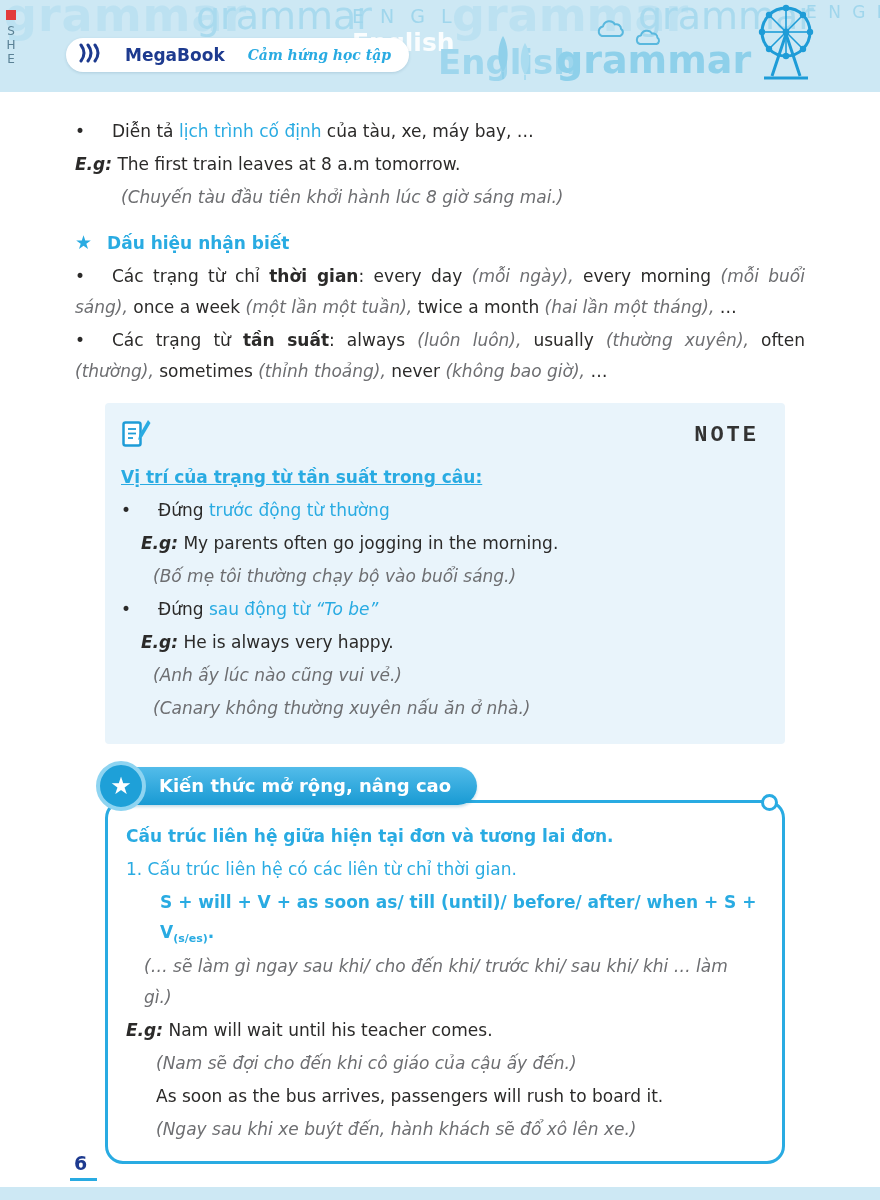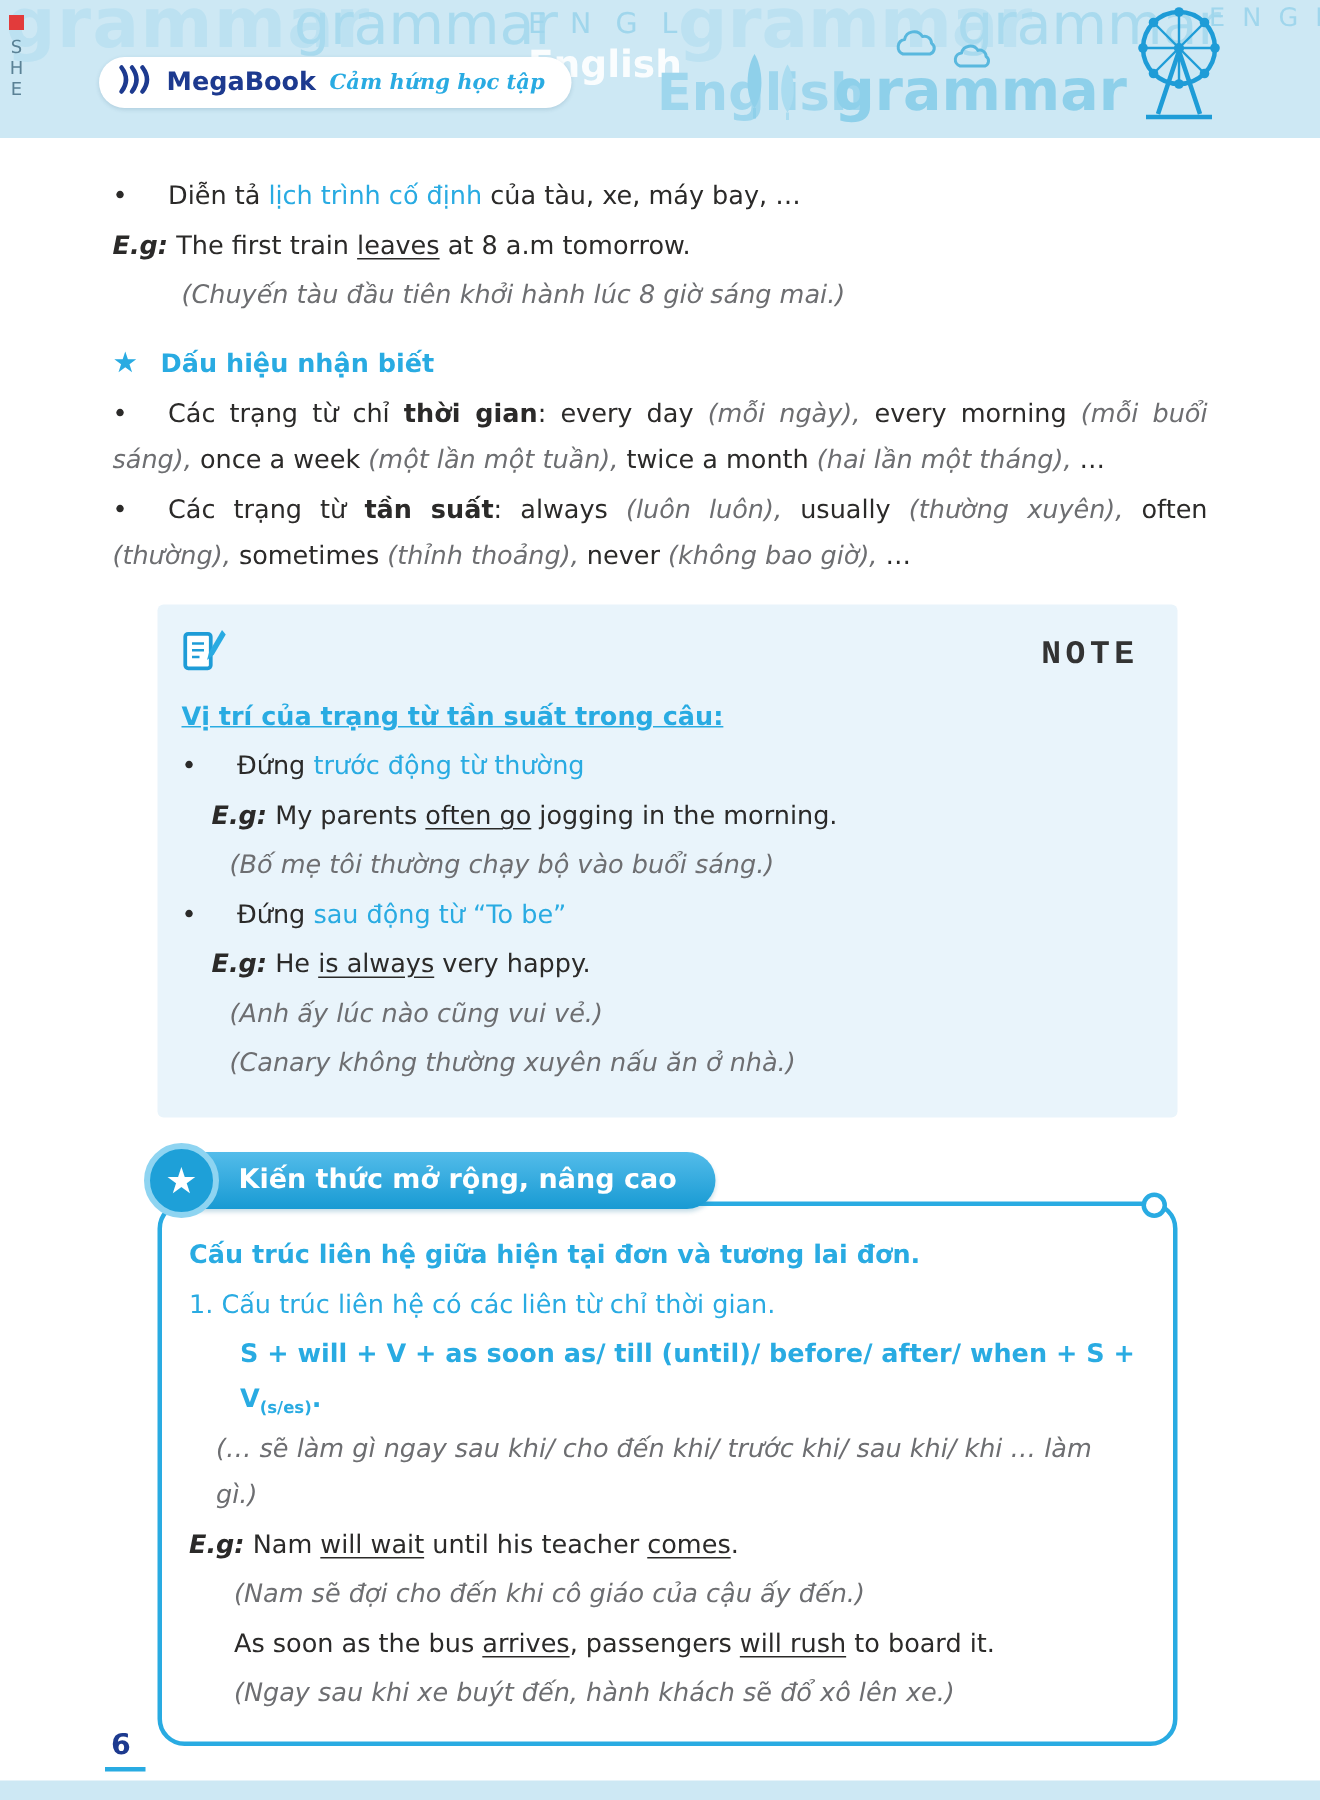--- a/index.html
+++ b/index.html
@@ -14,39 +14,39 @@
   .w2{left:352px;top:5px;font-size:19px;color:#a0d6ec;letter-spacing:5px;}
   .w3{left:452px;top:-12px;font-size:46px;font-weight:700;color:#bce1f1;}
   .w4{left:638px;top:-6px;font-size:38px;font-weight:400;color:#a9daee;}
   .w5{left:806px;top:2px;font-size:17px;color:#a0d6ec;letter-spacing:3px;}
   .w6{left:352px;top:28px;font-size:25px;font-weight:700;color:rgba(255,255,255,.9);}
   .w7{left:438px;top:42px;font-size:34px;font-weight:700;color:#9ed6ed;}
   .w8{left:556px;top:38px;font-size:38px;font-weight:700;color:#8ed0ea;}
   .w9{left:4px;top:24px;font-size:12px;color:#5a8195;writing-mode:vertical-rl;text-orientation:upright;}
   .reddot{position:absolute;left:6px;top:10px;width:10px;height:10px;background:#e23b3b;}
   .brand-pill{position:absolute;left:66px;top:38px;height:34px;border-radius:17px;background:#fff;
-      display:flex;align-items:center;gap:9px;padding:0 18px 0 12px;box-shadow:0 1px 3px rgba(40,90,120,.18);}
+      display:flex;align-items:center;gap:23px;padding:0 18px 0 12px;box-shadow:0 1px 3px rgba(40,90,120,.18);}
   .brand-name{font-size:17px;font-weight:800;color:#1d3a8f;}
   .brand-tagline{font-size:14px;font-weight:700;font-style:italic;color:#29abe2;font-family:"DejaVu Serif",serif;}
   .deco{position:absolute;}
   .trees{left:492px;top:32px;}
   .clouds{left:594px;top:18px;}
   .wheel{left:748px;top:2px;}
 
   
   main{position:relative;padding:22px 75px 0;font-size:17px;}
   .para{line-height:1.82;margin:2px 0;}
   .just{text-align:justify;}
   .blt{display:inline-block;width:37px;}
   .trans{margin-left:46px;}
   .star-head{margin-top:12px;}
   .star{color:#29abe2;margin-right:15px;font-size:19px;}
   .b{font-weight:700;}
-  .i{}
-  .u{text-decoration:underline;text-underline-offset:3px;}
+  .i{font-style:italic;}
+  .u{text-underline-offset:3px;}
   .blue{color:#29abe2;}
   .g{color:#6d6e71;font-style:italic;}
   .eg{font-weight:700;font-style:italic;color:#2b2a29;}
   .sub{font-size:11px;vertical-align:-4px;}
 
   
   .note-box{margin:16px 0 0 30px;width:680px;box-sizing:border-box;background:#e9f4fb;
       padding:14px 26px 18px 16px;border-radius:4px;}
   .note-title{display:flex;align-items:center;justify-content:space-between;gap:10px;margin-bottom:8px;font-family:Liberation Mono, monospace;}
   .note-title-text{font-size:22px;font-weight:800;letter-spacing:3px;color:#333;}

